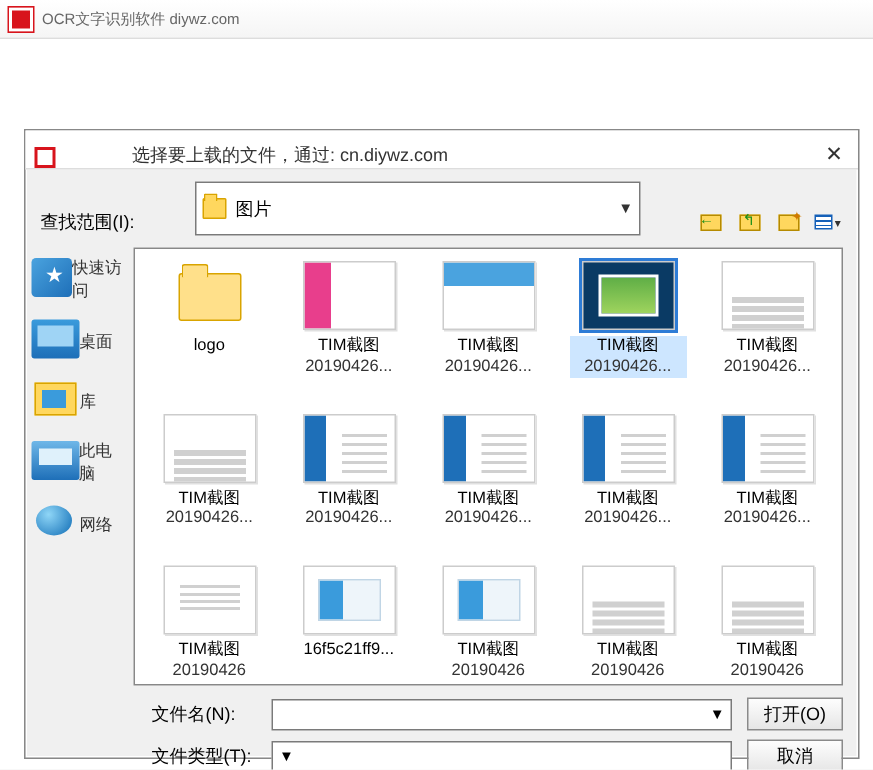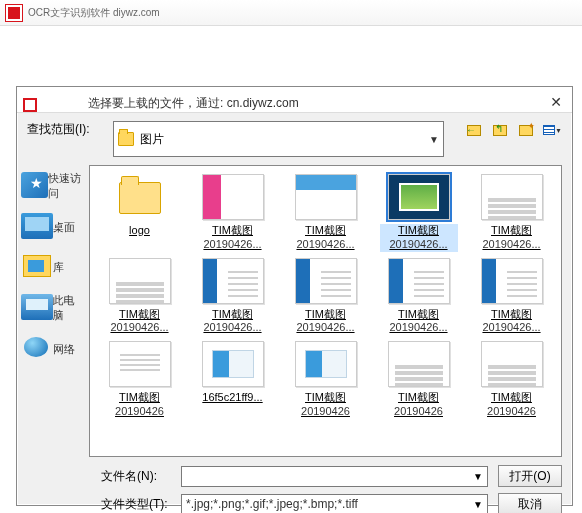--- a/index.html
+++ b/index.html
@@ -11,21 +11,21 @@
 .dialog {
   position:absolute; left:16px; top:86px; width:557px; height:420px;
   background:#f0f0f0; border:1px solid #888;
   box-shadow:0 0 0 1px #fff inset;
 }
 .dialog-titlebar { height:26px; background:#fff; border-bottom:1px solid #ddd; display:flex; align-items:flex-end; padding:0 6px; font-size:12px;gap:45px; }
 .dialog-logo { width:14px; height:14px; background:#fff; border:2px solid #d8141c; margin-right:6px; }
 .dialog-title { flex:1; color:#333; }
 .dialog-close { width:20px; height:20px; display:flex; align-items:center; justify-content:center; font-size:14px; color:#333; cursor:pointer; }
 
-.lookin-row { display:flex; align-items:flex-start; padding:8px 10px 4px 10px; gap:6px; font-size:12px; }
+.lookin-row { display:flex; align-items:flex-end; padding:8px 10px 4px 10px; gap:23px; font-size:12px; }
 .lookin-label { width:80px; white-space:nowrap; }
 .lookin-combo { flex:1; height:36px; background:#fff; border:1px solid #7a7a7a; display:flex; align-items:center; padding:0 4px; gap:6px; }
 .folder-chip { width:16px; height:14px; background:#ffd75e; border:1px solid #d9a400; border-radius:1px; position:relative; }
 .folder-chip::before { content:""; position:absolute; top:-4px; left:0; width:7px; height:4px; background:#ffd75e; border:1px solid #d9a400; border-bottom:none; border-radius:1px 1px 0 0; }
 .combo-text { flex:1; font-size:12px; }
 .combo-arrow { font-size:10px; color:#333; }
 
 .tb-icons { display:flex; gap:6px; margin-left:14px; }
 .tb-btn { width:20px; height:18px; display:flex; align-items:center; justify-content:center; cursor:pointer; font-size:12px; color:#555; position:relative; }
 .ic-back .f { width:14px; height:11px; background:#ffd75e; border:1px solid #b58a00; position:relative; }
@@ -48,21 +48,21 @@
 .ic-desktop::after{content:""; position:absolute; left:4px; top:4px; right:4px; bottom:8px; background:#9fd4f5;}
 .ic-lib { }
 .ic-lib::before{content:""; position:absolute; left:2px; top:2px; width:26px; height:20px; background:#ffd75e; border:1px solid #d9a400;}
 .ic-lib::after{content:""; position:absolute; left:7px; top:7px; width:16px; height:12px; background:#3a9bdc;}
 .ic-pc { background:linear-gradient(#6fb7e8,#1e6fb8); border-radius:2px; }
 .ic-pc::after{content:""; position:absolute; left:5px; top:5px; right:5px; bottom:10px; background:#dff1fb;}
 .ic-net { }
 .ic-net::before{content:""; position:absolute; left:3px; top:2px; width:24px; height:20px; border-radius:50%; background:radial-gradient(circle at 35% 30%, #8fd6f7, #0f6cb5);}
 
 .file-pane { flex:1; background:#fff; border:1px solid #888; margin:4px 10px 4px 0; overflow:hidden; position:relative; }
-.grid { display:grid; grid-template-columns:repeat(5, 1fr); gap:2px 2px; padding:6px 4px;text-decoration:underline; }
+.grid { display:grid; grid-template-columns:repeat(5, 1fr); gap:20px 2px; padding:6px 4px; }
 .item { display:flex; flex-direction:column; align-items:center; font-size:11px; text-align:center; cursor:pointer; padding:2px; position:relative; }
 .thumb { width:62px; height:46px; border:1px solid #ccc; background:#fff; margin-bottom:4px; box-shadow:1px 1px 0 #e0e0e0; display:flex; align-items:center; justify-content:center; overflow:hidden; }
 .cap { width:78px; line-height:1.25; word-break:break-all; }
 .cap2 { color:#333; }
 
 .th-folder { border:none; box-shadow:none; background:none; position:relative; }
 .th-folder::before { content:""; position:absolute; left:10px; top:8px; width:40px; height:30px; background:#ffe08a; border:1px solid #d9a400; border-radius:2px; }
 .th-folder::after { content:""; position:absolute; left:12px; top:2px; width:16px; height:8px; background:#ffe08a; border:1px solid #d9a400; border-bottom:none; border-radius:2px 2px 0 0; }
 .sel .thumb{ outline:2px solid #2e7cd6; background:#0a3a64; }
 .sel .cap, .sel .cap2 { background:#cde6ff; }
@@ -236,19 +236,18 @@
       <span class="flabel">文件名(N):</span>
       <div class="fcombo">
         <span class="txt"></span>
         <span class="ar">▼</span>
       </div>
       <button class="btn">打开(O)</button>
     </div>
     <div class="frow">
       <span class="flabel">文件类型(T):</span>
       <div class="fcombo">
-        <span class="txt">*.jpg;*.png;*.gif;*.jpeg;*.bmp;*.tiff</span>
         <span class="ar">▼</span>
       </div>
       <button class="btn">取消</button>
     </div>
   </div>
 </div>
 
 </body></html>

